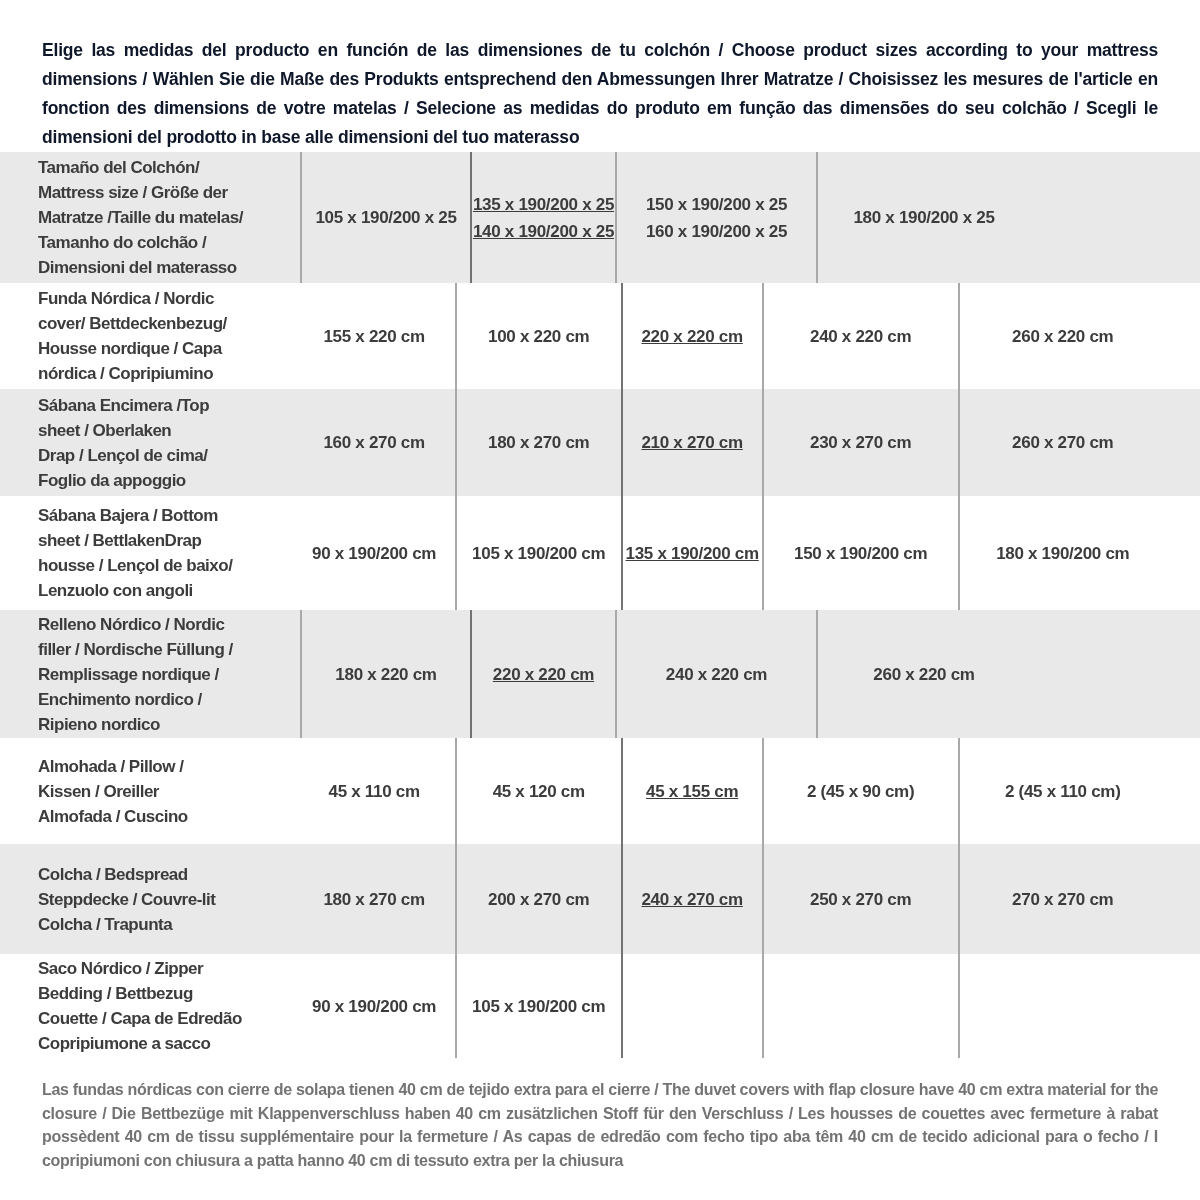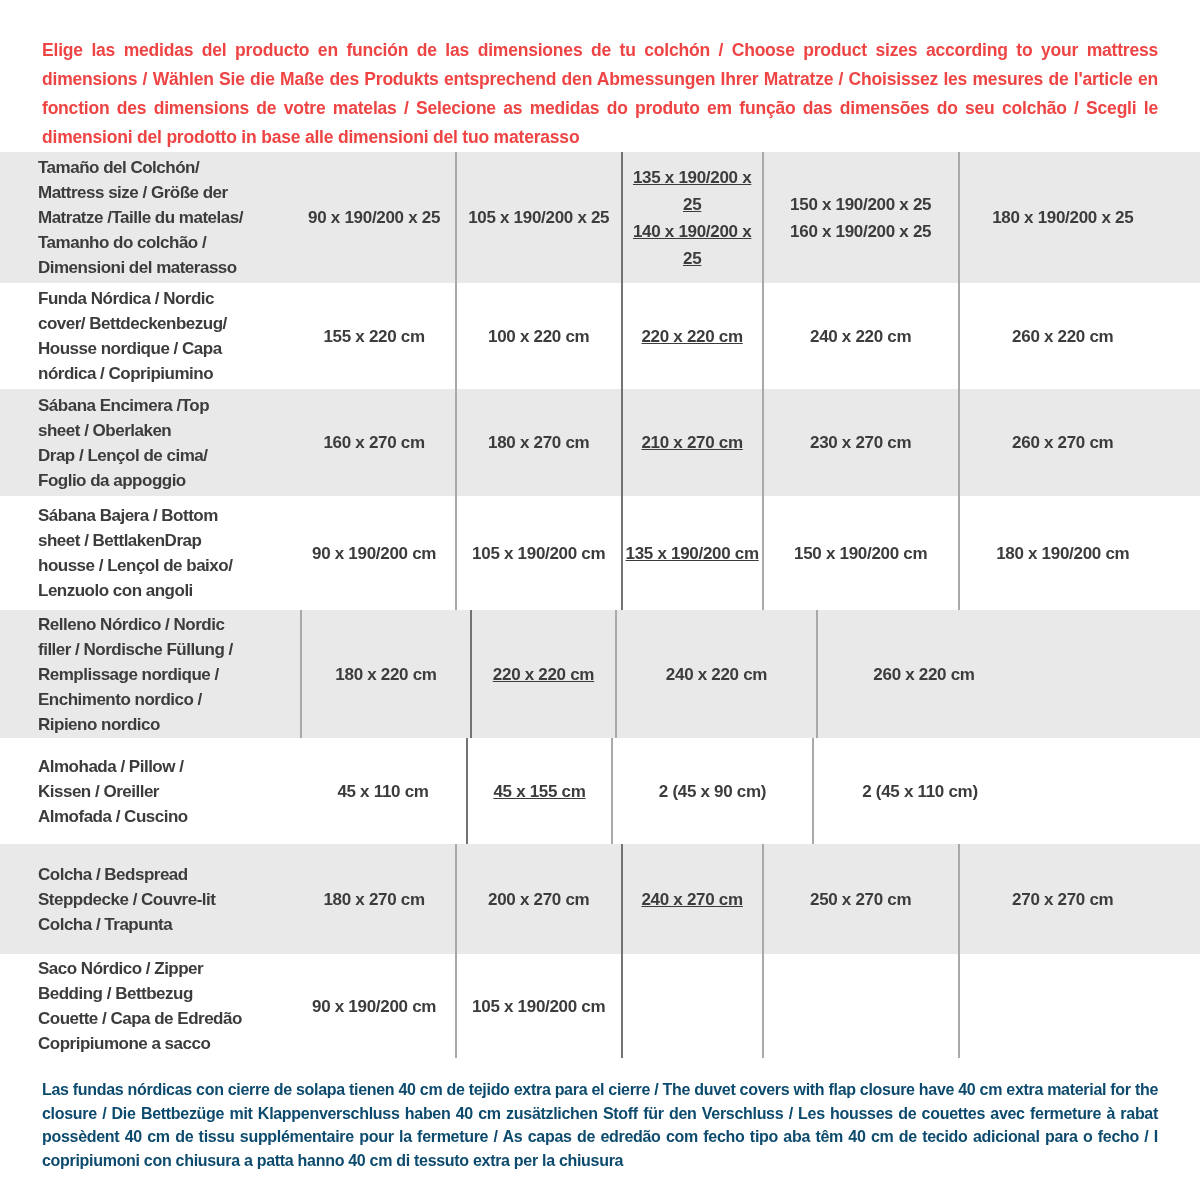--- a/index.html
+++ b/index.html
@@ -12,21 +12,21 @@
     font-weight:bold;
     color:#3c3c3c;
     overflow:hidden;
   }
   .intro {
     margin:36px 42px 0 42px;
     text-align:justify;
     font-size:17.5px;
     line-height:29px;
     letter-spacing:-0.2px;
-    color:#ef4444;
+    color:#0f172a;
   }
   .size-table { width:1200px; }
   .row { display:flex; width:1200px; }
   .row.gray { background:#e9e9e9; }
   .h-header{height:131px} .h-r1{height:106px} .h-r2{height:107px} .h-r3{height:114px}
   .h-r4{height:128px} .h-r5{height:106px} .h-r6{height:110px} .h-r7{height:104px}
   .cell-label {
     width:300px;
     padding:0 6px 0 38px;
     display:flex; align-items:center;
@@ -45,39 +45,38 @@
   .c2 { width:170px; border-left:2px solid #a9a9a9; }
   .c3 { width:145px; border-left:2px solid #737373;text-decoration:underline; }
   .c4 { width:201px; border-left:2px solid #a9a9a9; }
   .c5 { width:248px; border-left:2px solid #a9a9a9; padding-right:34px; }
   .footnote {
     margin:20px 42px 0 42px;
     text-align:justify;
     font-size:16px;
     line-height:23.5px;
     letter-spacing:-0.3px;
-    color:#0c4a6e;
+    color:#737373;
   }
 </style>
 </head>
 <body>
 
 <div class="page">
 
   <p class="intro">Elige las medidas del producto en función de las dimensiones de tu colchón / Choose product sizes according to your mattress dimensions / Wählen Sie die Maße des Produkts entsprechend den Abmessungen Ihrer Matratze / Choisissez les mesures de l'article en fonction des dimensions de votre matelas / Selecione as medidas do produto em função das dimensões do seu colchão / Scegli le dimensioni del prodotto in base alle dimensioni del tuo materasso</p>
 
   <div class="size-table">
 
     <div class="row gray h-header">
       <div class="cell-label">Tamaño del Colchón/
 Mattress size / Größe der
 Matratze /Taille du matelas/
 Tamanho do colchão /
 Dimensioni del materasso</div>
-      <div class="cell-val c1">90 x 190/200 x 25</div>
       <div class="cell-val c2">105 x 190/200 x 25</div>
       <div class="cell-val c3">135 x 190/200 x 25
 140 x 190/200 x 25</div>
       <div class="cell-val c4">150 x 190/200 x 25
 160 x 190/200 x 25</div>
       <div class="cell-val c5">180 x 190/200 x 25</div>
     </div>
 
     <div class="row h-r1">
       <div class="cell-label">Funda Nórdica /  Nordic
@@ -125,20 +124,21 @@
       <div class="cell-val c3">220 x 220 cm</div>
       <div class="cell-val c4">240 x 220 cm</div>
       <div class="cell-val c5">260 x 220 cm</div>
     </div>
 
     <div class="row h-r5">
       <div class="cell-label">Almohada  / Pillow /
 Kissen / Oreiller
 Almofada / Cuscino</div>
       <div class="cell-val c1">45 x 110 cm</div>
+      <div class="cell-val c2">45 x 120 cm</div>
       <div class="cell-val c3">45 x 155 cm</div>
       <div class="cell-val c4">2 (45 x 90 cm)</div>
       <div class="cell-val c5">2 (45 x 110 cm)</div>
     </div>
 
     <div class="row gray h-r6">
       <div class="cell-label">Colcha / Bedspread
 Steppdecke / Couvre-lit
 Colcha / Trapunta</div>
       <div class="cell-val c1">180 x 270 cm</div>

